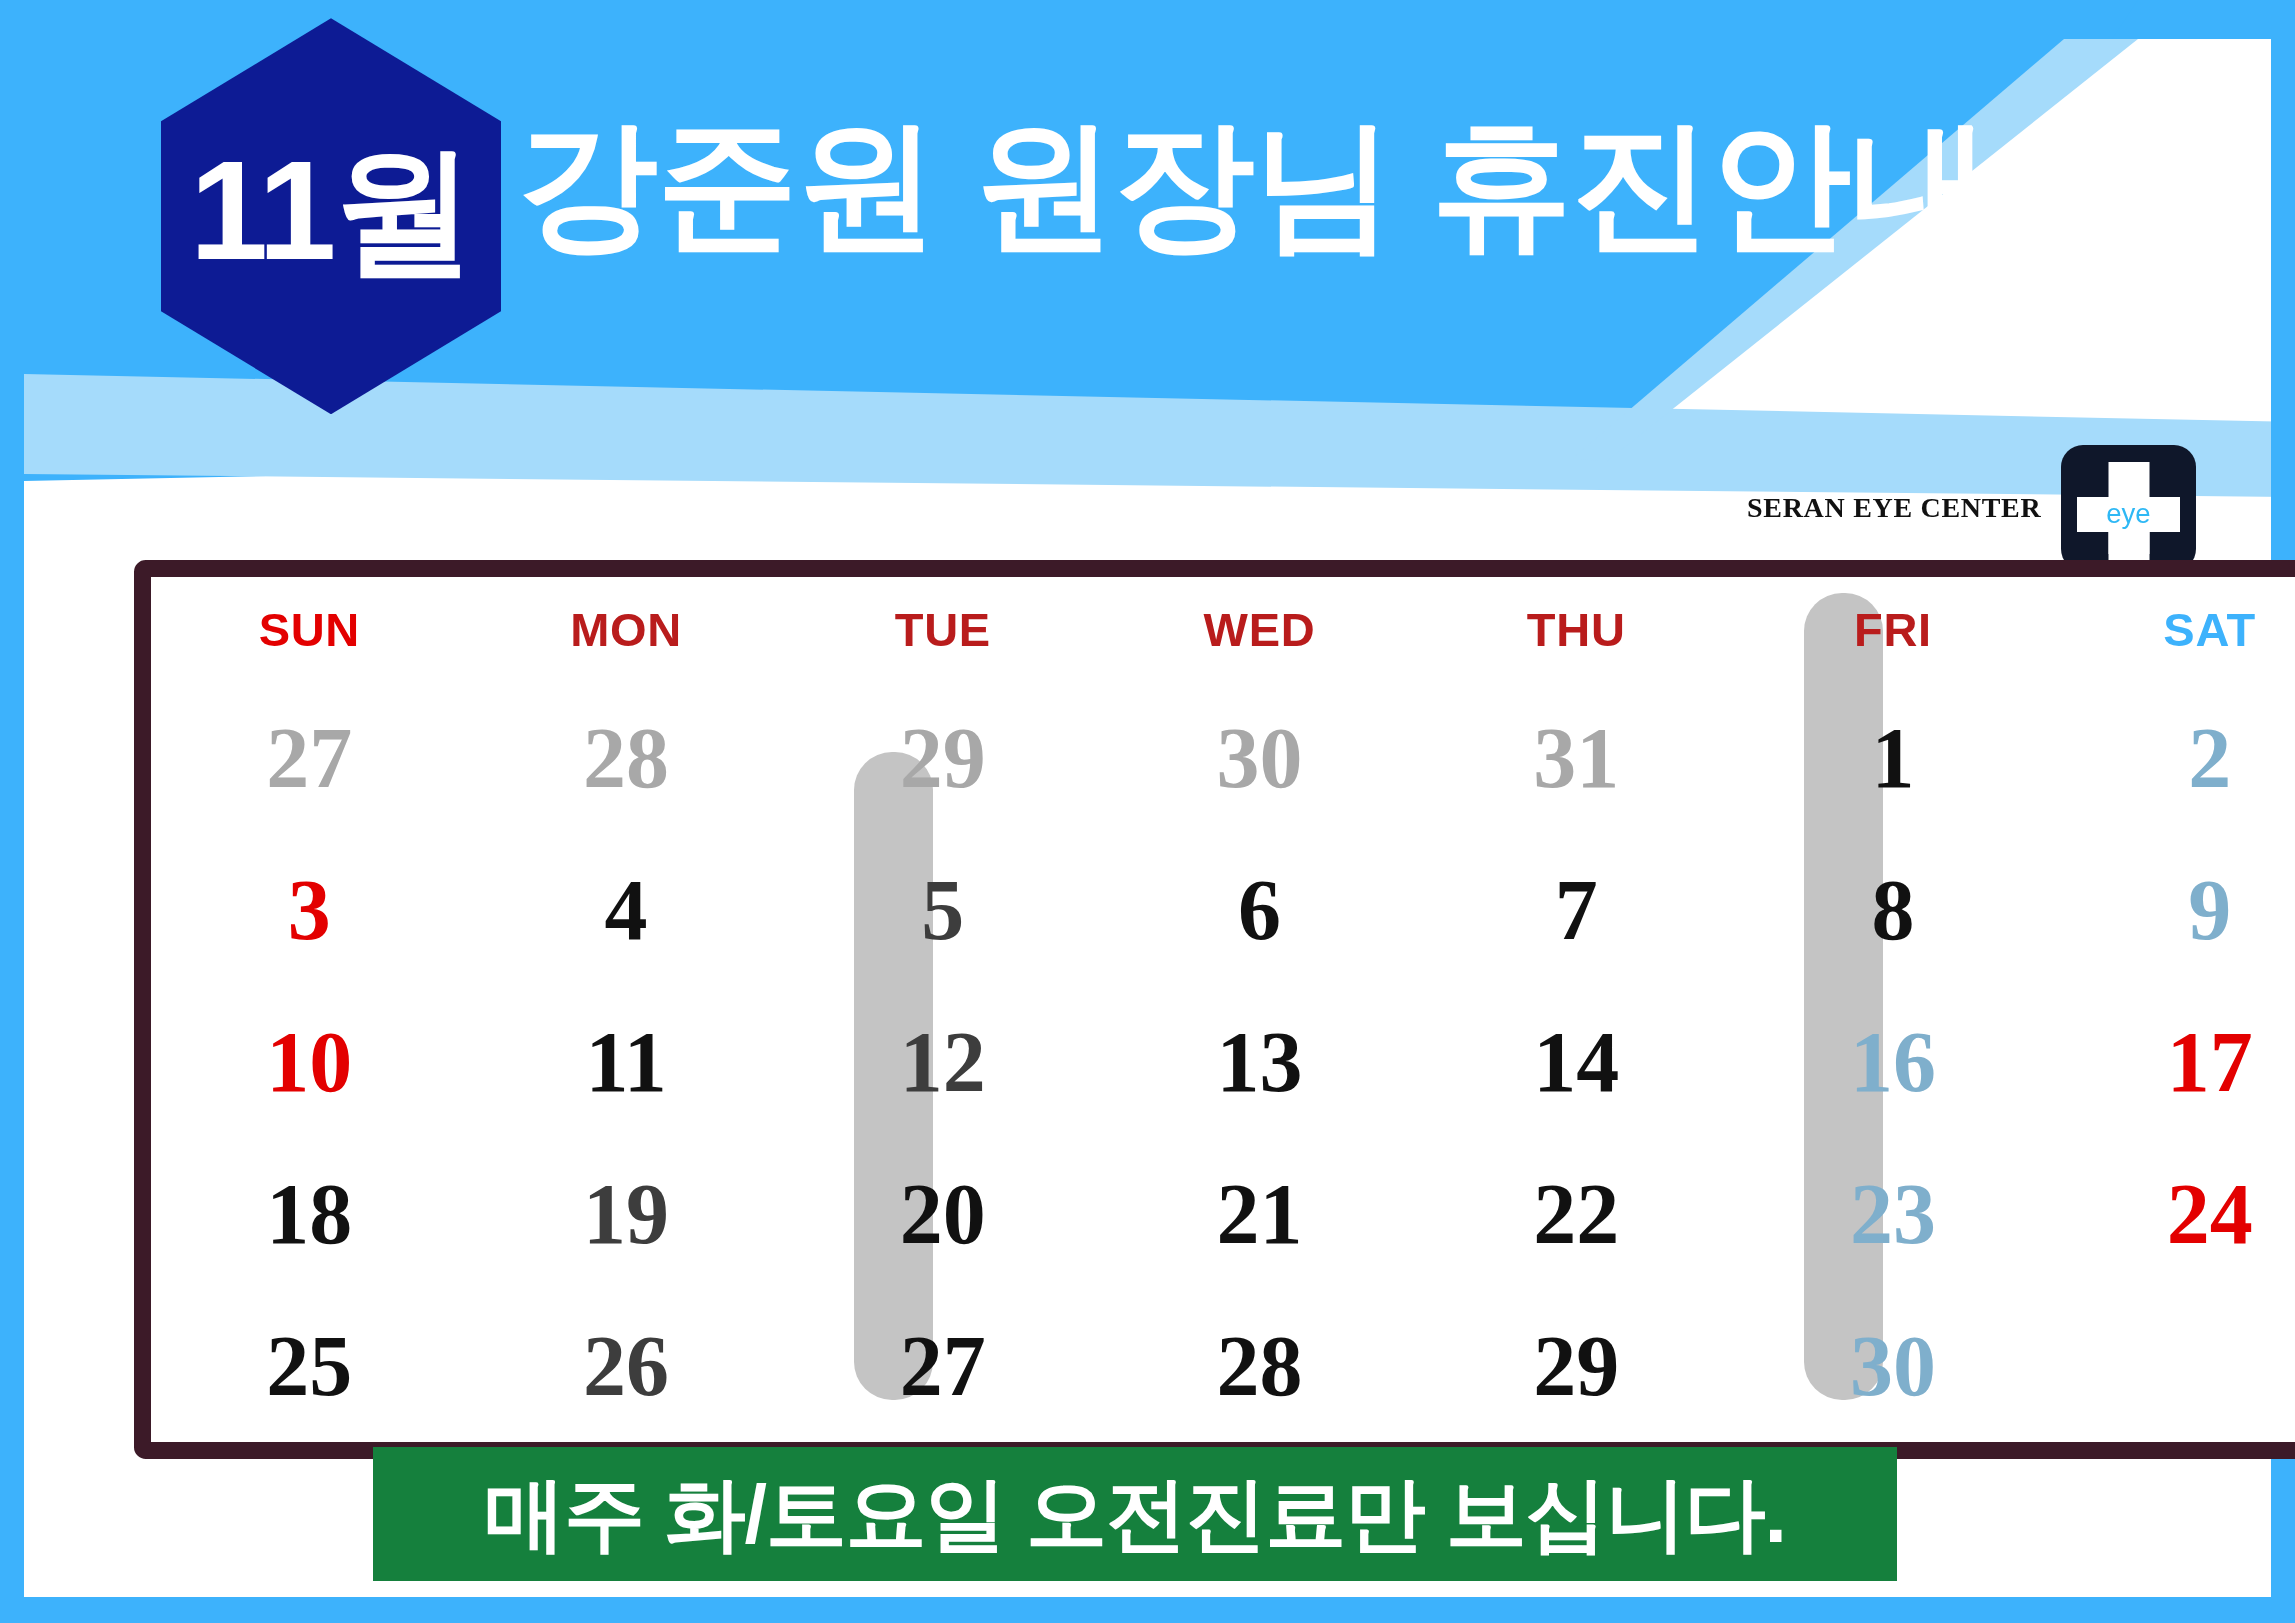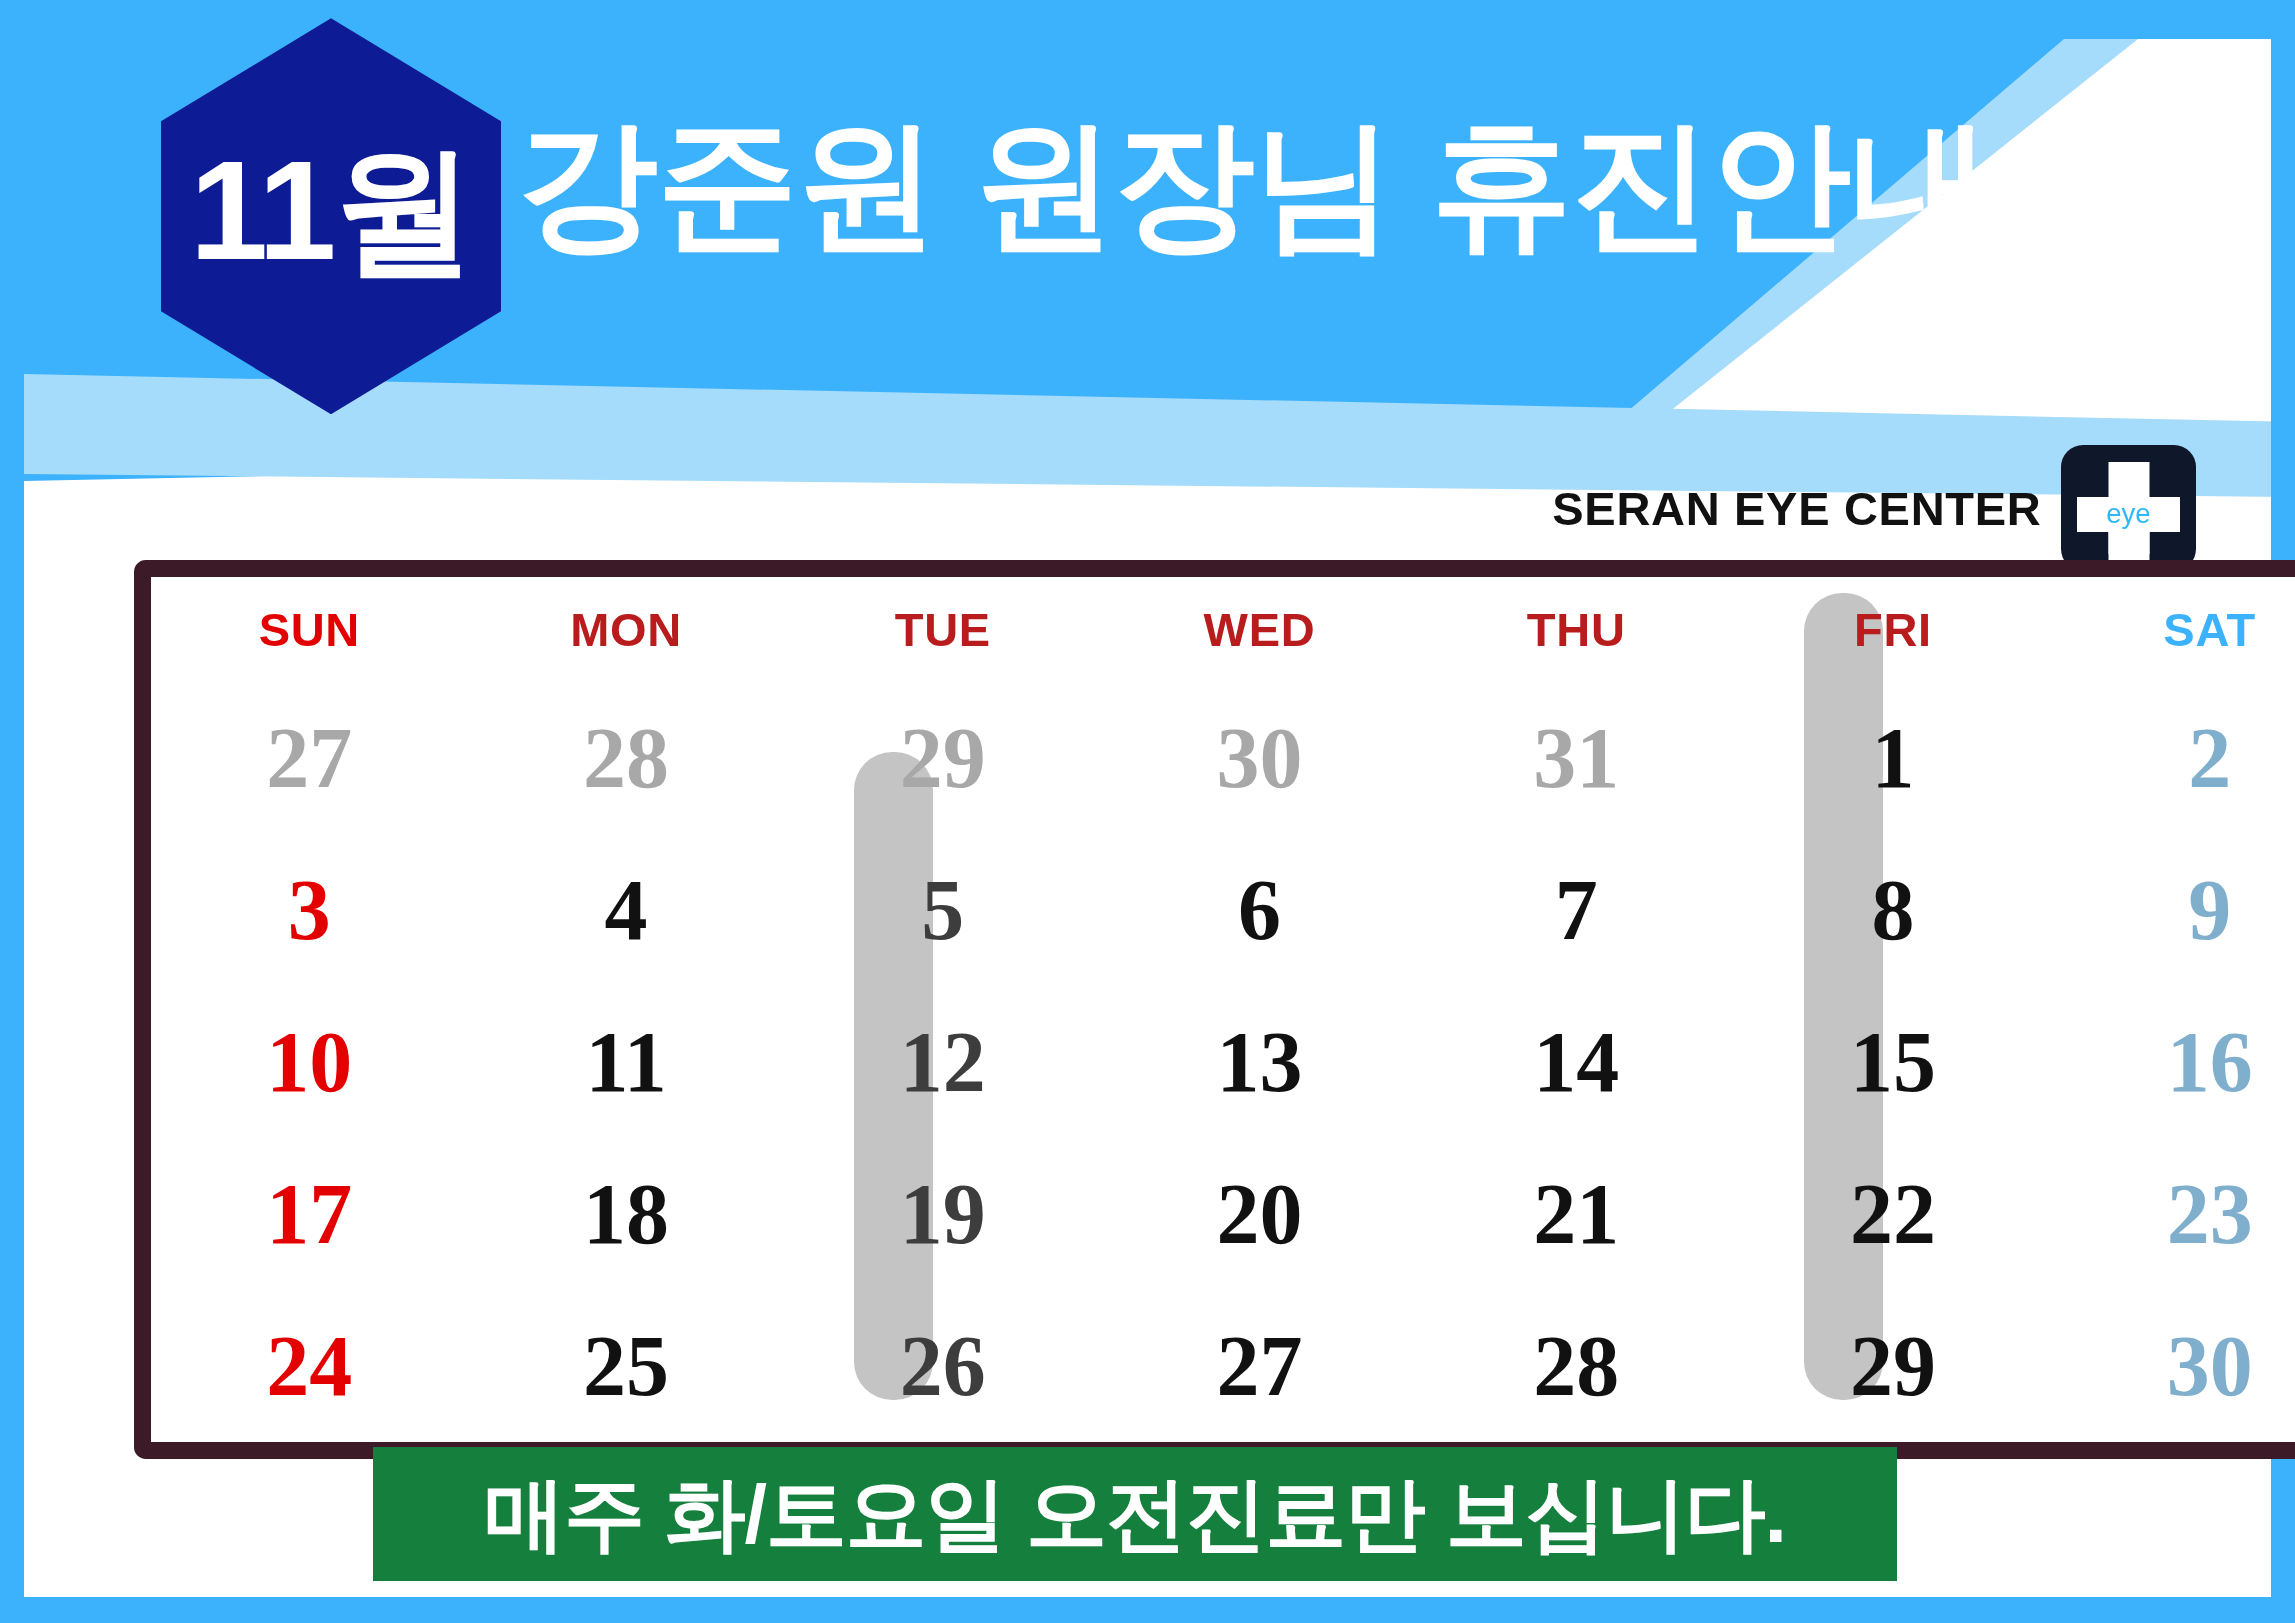--- a/index.html
+++ b/index.html
@@ -64,22 +64,23 @@
     color:#FFFFFF; font-size:141px; font-weight:800;
     letter-spacing:-1.3px; line-height:1.05; white-space:nowrap;
   }
 
   
   .brand-row {
     position:absolute; right:99px; top:445px;
     display:flex; align-items:center; gap:19.6px;
   }
   .brand-name {
-    color:#111111; font-size:47px; font-weight:800; letter-spacing:0.7px;
+    color:#111111; font-size:28px; font-weight:800; letter-spacing:0.7px;
     white-space:nowrap;
+    font-family:Liberation Serif, serif;
   }
   .brand-logo {
     width:135px; height:126px; background:#0f172a; border-radius:22px;
     position:relative; flex:0 0 auto;
   }
   .brand-logo .cross-v {
     position:absolute; left:50%; top:17px; transform:translateX(-50%);
     width:41px; height:92px; background:#FFFFFF;
   }
   .brand-logo .cross-h {
@@ -200,21 +201,20 @@
           <div class="cell tue">5</div>
           <div class="cell black">6</div>
           <div class="cell black">7</div>
           <div class="cell black">8</div>
           <div class="cell satnum">9</div>
           <div class="cell red">10</div>
           <div class="cell black">11</div>
           <div class="cell tue">12</div>
           <div class="cell black">13</div>
           <div class="cell black">14</div>
-          <div class="cell black">15</div>
           <div class="cell satnum">16</div>
           <div class="cell red">17</div>
           <div class="cell black">18</div>
           <div class="cell tue">19</div>
           <div class="cell black">20</div>
           <div class="cell black">21</div>
           <div class="cell black">22</div>
           <div class="cell satnum">23</div>
           <div class="cell red">24</div>
           <div class="cell black">25</div>

